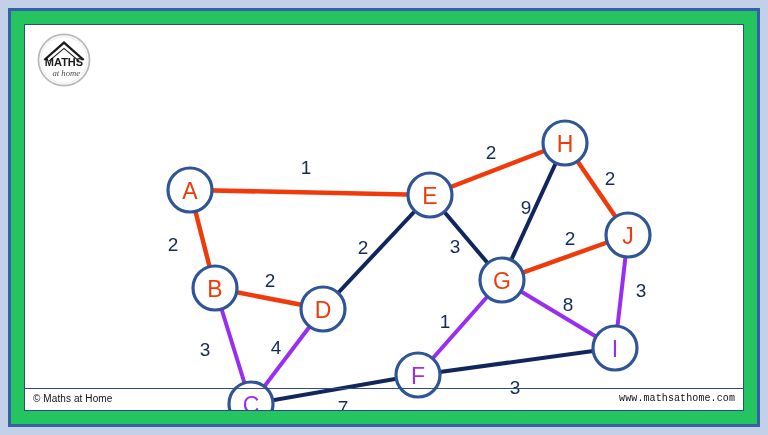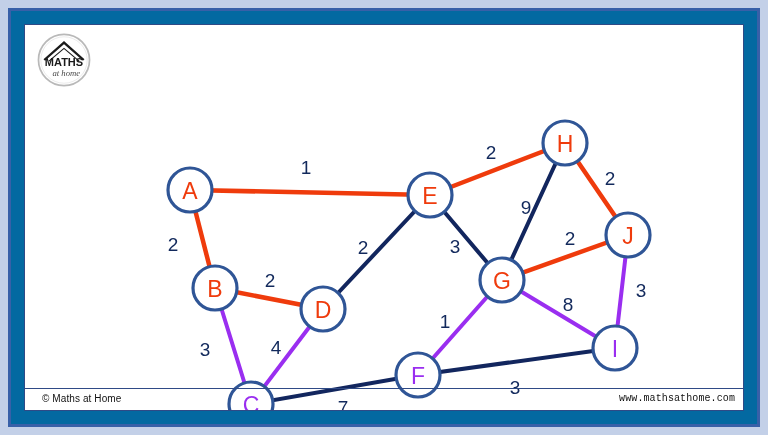--- a/index.html
+++ b/index.html
@@ -13,21 +13,21 @@
     position:relative;
     width:768px;height:435px;
     box-sizing:border-box;
     padding:8px;
     background:#c3d0e8;
   }
   #frame-outer{
     position:absolute;
     left:8px;top:8px;right:8px;bottom:8px;
     border:3px solid #3860a8;
-    background:#0369a1;
+    background:#22c55e;
     box-sizing:border-box;
   }
   #frame-inner{
     position:absolute;
     left:13px;top:13px;right:13px;bottom:13px;
     border:1px solid #2f4a86;
     background:#ffffff;
     box-sizing:border-box;
     overflow:hidden;
   }
@@ -49,21 +49,21 @@
     box-sizing:border-box;
   }
   .footer span{
     position:absolute;
     top:4px;
     font-size:10px;
     color:#111111;
     font-family:"Liberation Sans", sans-serif;
     letter-spacing:0.1px;
   }
-  .footer .left{left:17px;}
+  .footer .left{left:8px;}
   .footer .right{right:8px;font-family:Liberation Mono, monospace;}
   .node-circle{
     fill:#ffffff;
     stroke:#2f5596;
     stroke-width:3.2;
   }
   .node-label{
     font-family:"Liberation Sans", sans-serif;
     font-size:23px;
     text-anchor:middle;

